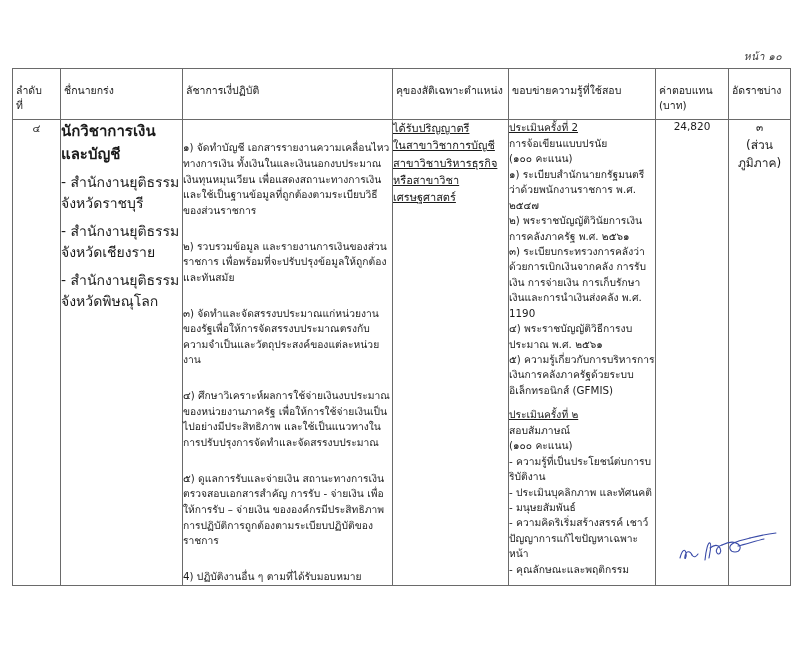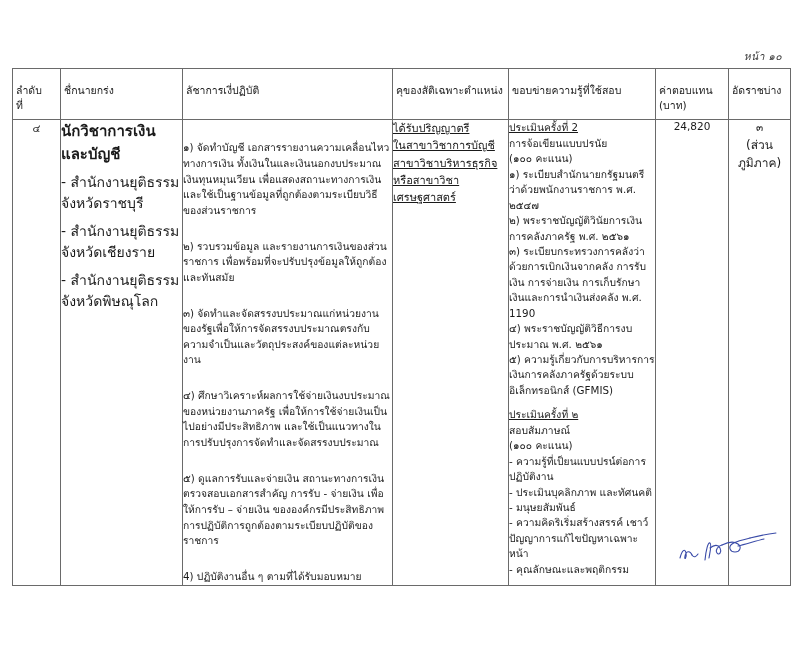--- a/index.html
+++ b/index.html
@@ -241,21 +241,21 @@
                 <li>๔) พระราชบัญญัติวิธีการงบประมาณ พ.ศ. ๒๕๖๑</li>
                 <li>๕) ความรู้เกี่ยวกับการบริหารการเงินการคลังภาครัฐด้วยระบบอิเล็กทรอนิกส์ (GFMIS)</li>
               </ul>
           </div>
           <div class="scope-gap"></div>
           <div class="scope-block">
             <span class="scope-heading-underline">ประเมินครั้งที่ ๒</span>
             <span class="scope-sub">สอบสัมภาษณ์</span>
             <span class="scope-sub">(๑๐๐ คะแนน)</span>
             <ul class="scope-points" id="scope-2-points">
-                <li>- ความรู้ที่เป็ยนแบบปรน์ต่อการปฏิบัติงาน</li>
+                <li>- ความรู้ที่เป็นประโยชน์ต่บการบริบัติงาน</li>
                 <li>- ประเมินบุคลิกภาพ และทัศนคติ</li>
                 <li>- มนุษยสัมพันธ์</li>
                 <li>- ความคิดริเริ่มสร้างสรรค์ เชาว์ปัญญาการแก้ไขปัญหาเฉพาะหน้า</li>
                 <li>- คุณลักษณะและพฤติกรรม</li>
               </ul>
           </div>
         </td>
 
         <td class="cell pay-cell">24,820</td>
 

